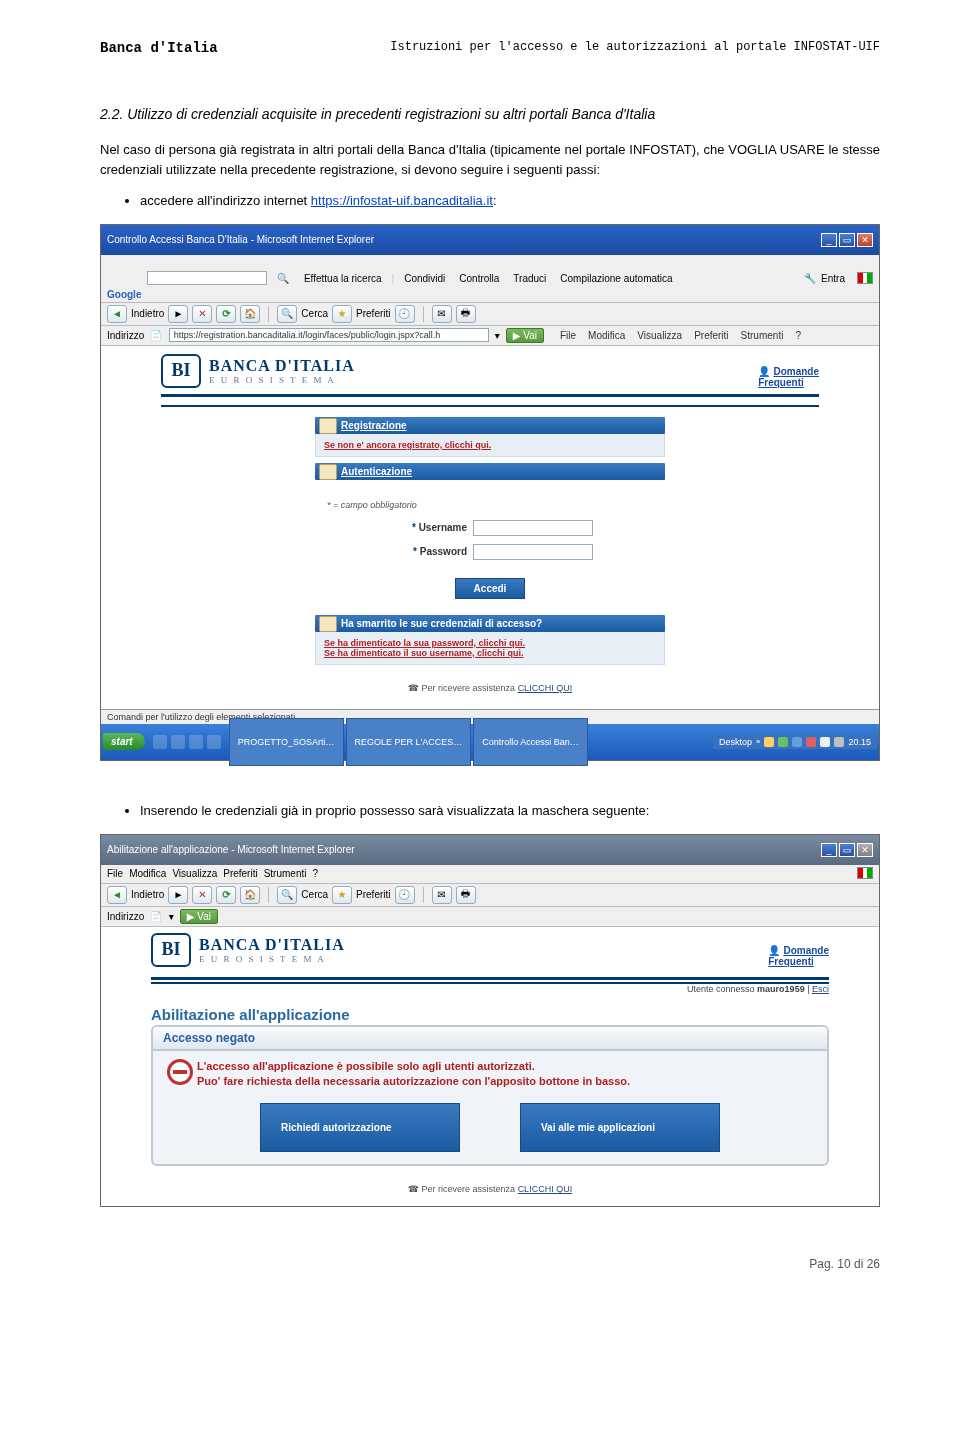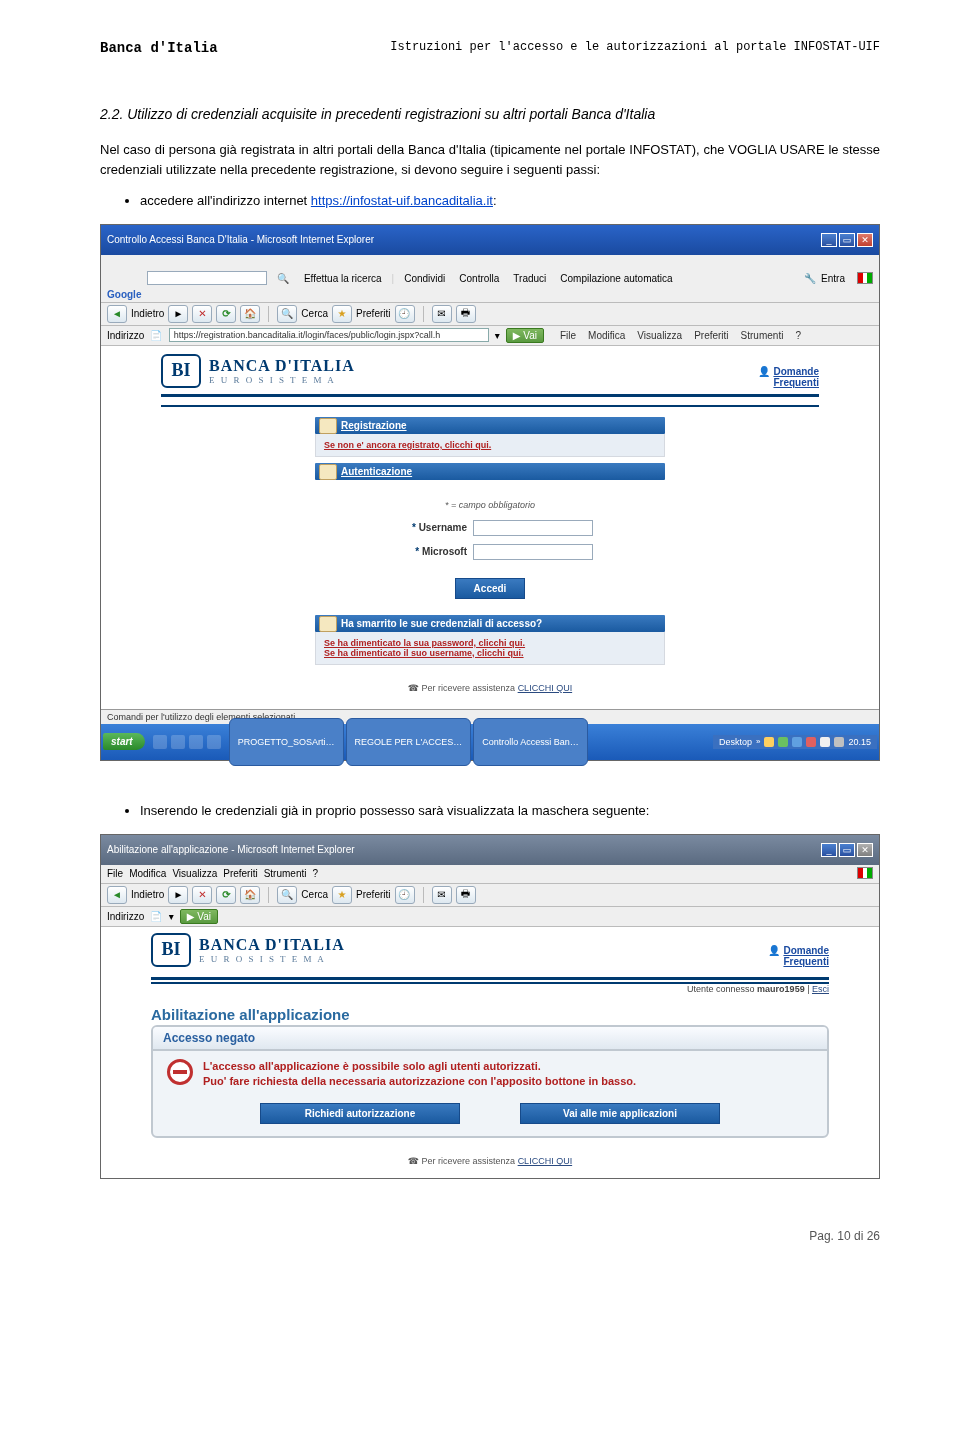--- a/index.html
+++ b/index.html
@@ -154,21 +154,20 @@
     border: 2px solid #003a70;
     border-radius: 6px;
     display: flex; align-items: center; justify-content: center;
     font-weight: bold; font-size: 18px;
   }
   .bi-logo .txt .l1 { font-size: 16px; letter-spacing: 1px; font-weight: bold; }
   .bi-logo .txt .l2 { font-size: 9px; letter-spacing: 2px; color: #5a7a9a; }
   .faq-link {
     font-size: 10px;
     font-weight: bold;
-    text-align: right;
   }
   .faq-link .d { color: #1a4aa0; text-decoration: underline; }
   .faq-link .f { color: #1a4aa0; text-decoration: underline; }
 
   .center-col {
     width: 350px;
     margin: 10px auto 0 auto;
   }
   .panel-head {
     background: linear-gradient(to bottom,#3a7ac0,#1a5aa0);
@@ -194,21 +193,21 @@
     border: 1px solid #d5d9e0;
     border-top: none;
   }
   .panel-body a { color: #b02020; font-weight: bold; text-decoration: underline; }
   .panel-sep { height: 6px; }
 
   .auth-body {
     padding: 20px 12px 4px 12px;
   }
   .auth-right-note {
-    text-align: center;
+    text-align: left;
     font-size: 9px;
     font-style: italic;
     color: #555;
     margin-bottom: 10px;
   }
   .field-row {
     display: flex; align-items: center; justify-content: center; gap: 6px;
     margin-bottom: 8px;
     font-size: 10px;
   }
@@ -271,21 +270,21 @@
   .taskbar .ql {
     display: flex; gap: 4px; padding: 0 6px;
   }
   .taskbar .ql span {
     width: 14px; height: 14px; background: #fff3; border-radius: 2px; display:inline-block;
   }
   .taskbar .task {
     background: #4a80c8;
     border: 1px solid #2a5aa0;
     padding: 18px 8px;
-    border-radius: 6px;
+    border-radius: 0;
     font-size: 9px;
     color: #fff;
   }
   .taskbar .tray {
     margin-left: auto;
     background: #3a70c0;
     padding: 2px 6px;
     display: flex; align-items: center; gap: 4px;
     font-size: 9px;
   }
@@ -325,21 +324,21 @@
   }
   .deny-head {
     background: linear-gradient(to bottom,#fafcff,#e0e8f0);
     color: #2a60a0;
     font-size: 12px;
     font-weight: bold;
     padding: 4px 10px;
     border-bottom: 2px solid #c0c8d0;
   }
   .deny-msg {
-    display: flex; gap: 10px;
+    display: flex; gap: 4px;
     padding: 8px 14px 4px 14px;
     font-size: 11px;
     font-weight: bold;
     color: #b02020;
     line-height: 1.4;
   }
   .deny-msg .stop {
     flex: 0 0 26px; height: 26px;
     border-radius: 50%;
     background: #fff;
@@ -356,24 +355,24 @@
     display: flex;
     gap: 60px;
     justify-content: center;
     padding: 10px 14px 12px 14px;
   }
   .deny-btns .db {
     background: linear-gradient(to bottom,#3a7ac0,#1a5aa0);
     color: #fff;
     font-size: 10px;
     font-weight: bold;
-    padding: 4px 20px;
+    padding: 18px 20px;
     border: 1px solid #164a8a;
     width: 200px;
-    text-align: center;
+    text-align: left;
   }
 
   .footer {
     text-align: right;
     font-family: Verdana, Arial, sans-serif;
     font-size: 12px;
     color: #555;
     margin-top: 50px;
   }
   .entra-right {
@@ -498,21 +497,21 @@
           <span class="ico"></span>
           <span>Autenticazione</span>
         </div>
         <div class="auth-body">
           <div class="auth-right-note">* = campo obbligatorio</div>
           <div class="field-row">
             <span class="lab">Username</span>
             <input type="text" style="">
           </div>
           <div class="field-row">
-            <span class="lab">Microsoft</span>
+            <span class="lab">Password</span>
             <input type="password" style="">
           </div>
           <div class="accedi-row">
             <span class="accedi-btn">Accedi</span>
           </div>
         </div>
         <div class="panel-sep"></div>
         <div class="panel-sep"></div>
 
         <div class="panel-head" style="text-decoration:none;">

